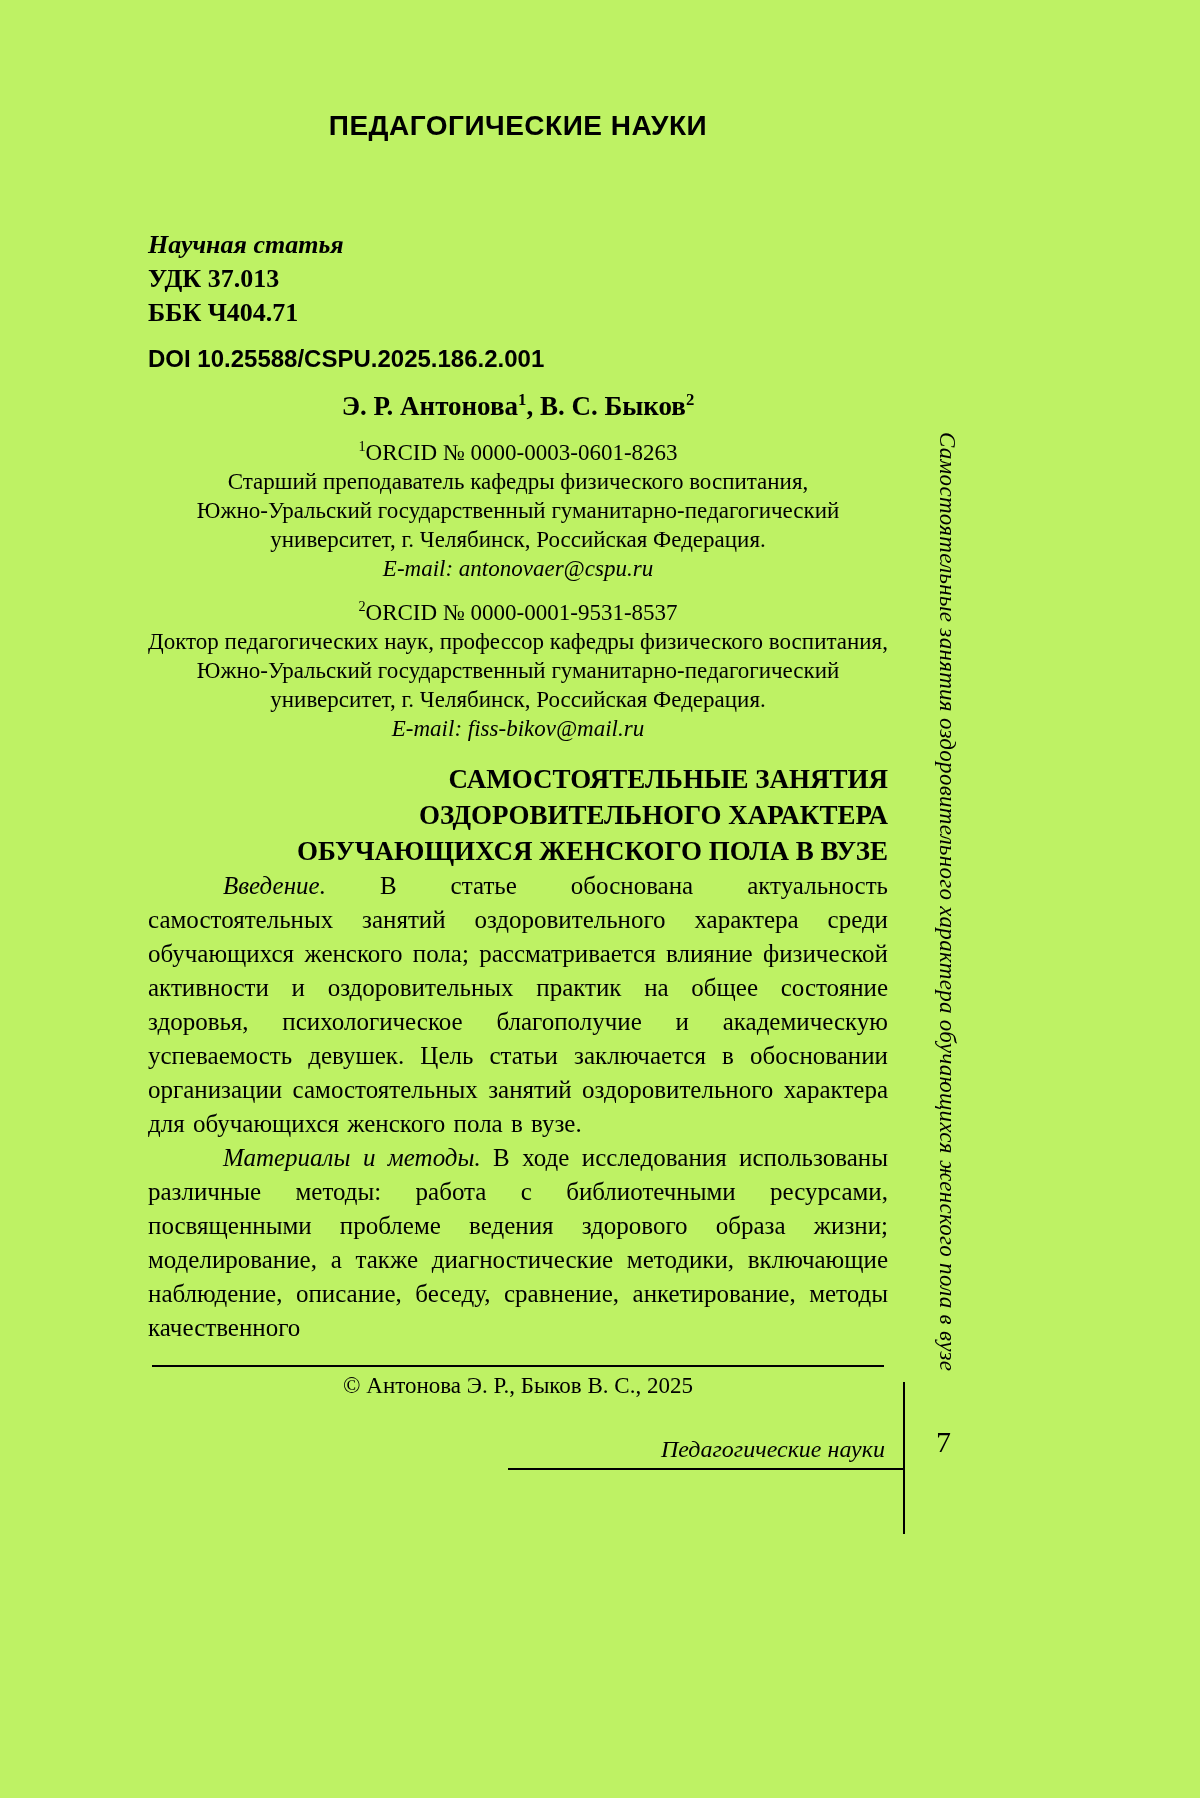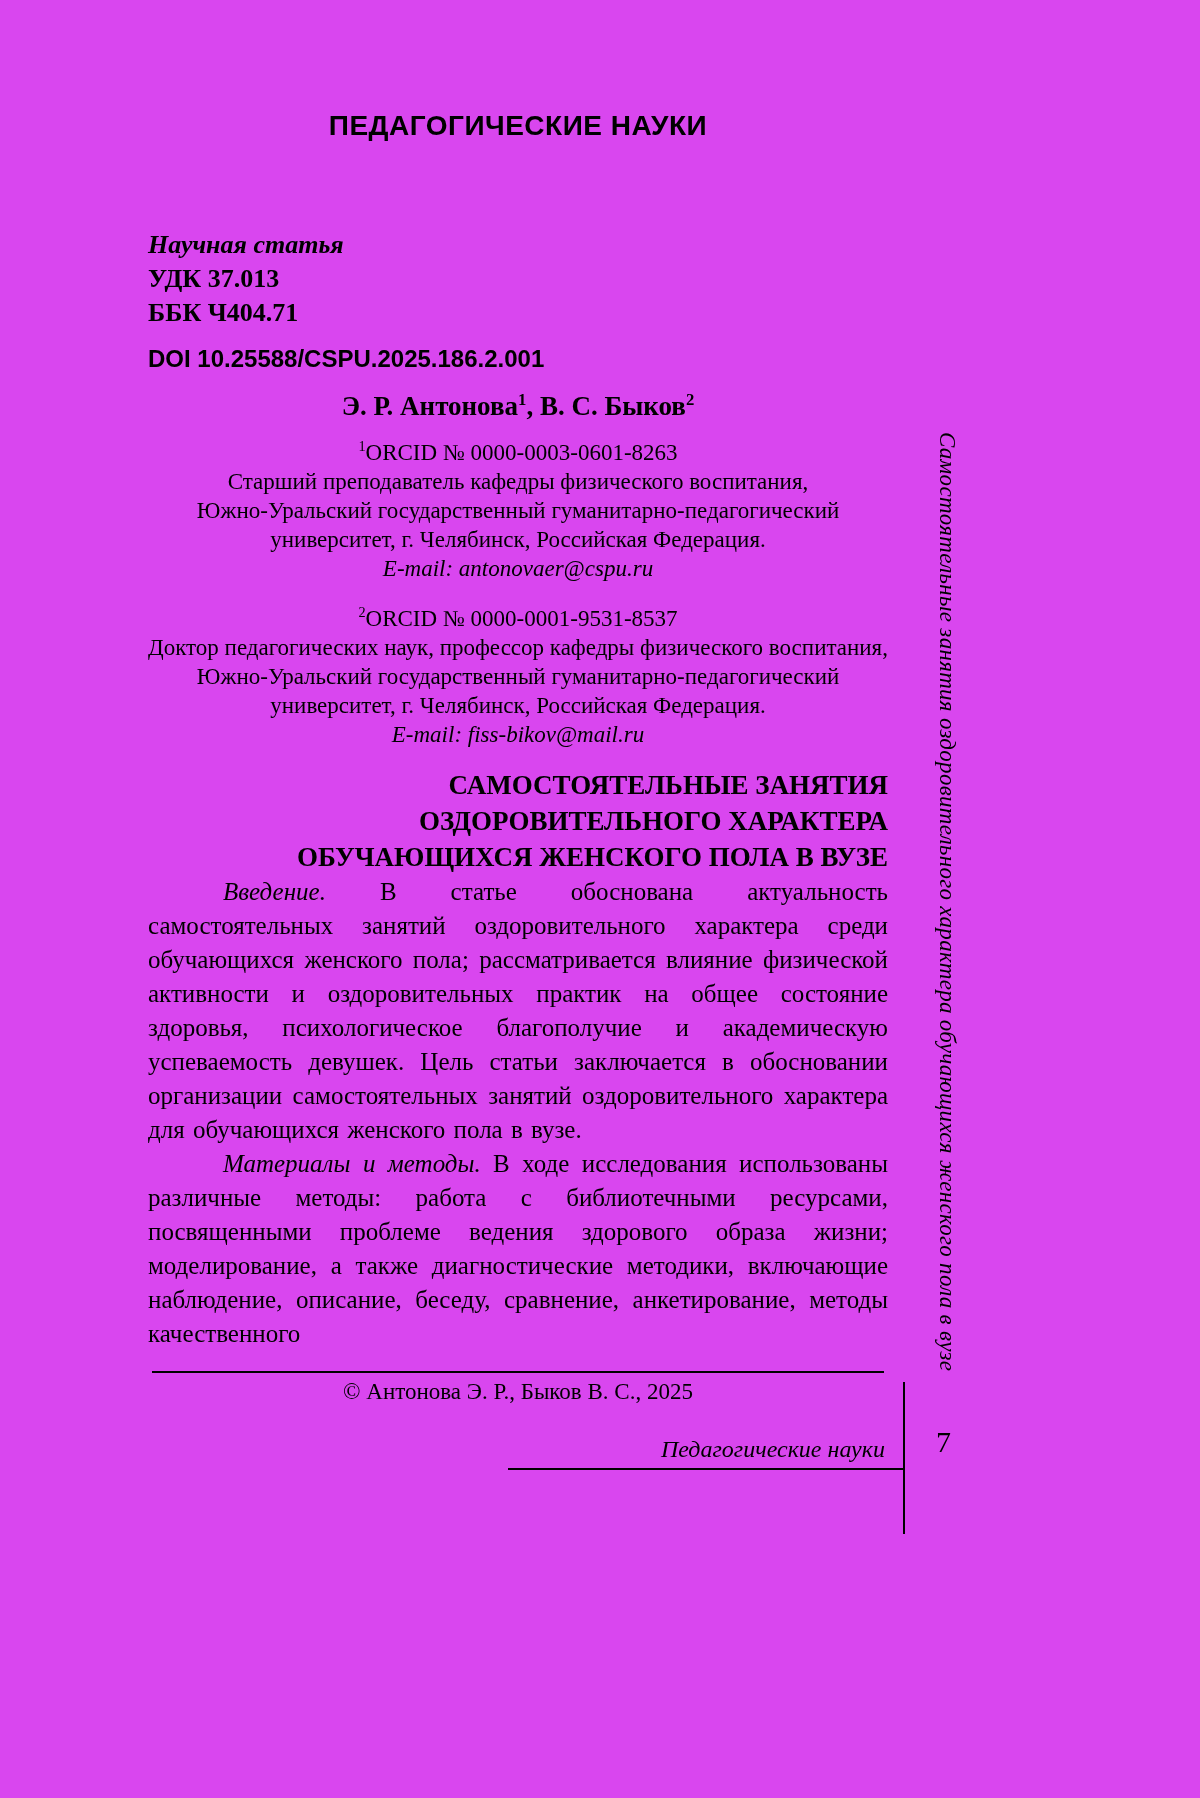--- a/index.html
+++ b/index.html
@@ -9,21 +9,21 @@
     height: 1798px;
     position: relative;
     font-family: "Liberation Serif", "DejaVu Serif", serif;
     color: #000000;
     overflow: hidden;
   }
   .page {
     position: relative;
     width: 1200px;
     height: 1798px;
-    background: #d946ef;
+    background: #bef264;
   }
   .content {
     position: relative;
     margin-left: 148px;
     width: 740px;
     padding-top: 110px;
   }
 
   .section-heading {
     font-family: "Liberation Sans", "DejaVu Sans", sans-serif;
@@ -52,21 +52,21 @@
     line-height: 34px;
   }
   sup { font-size: 0.62em; line-height: 0; }
 
   .affiliation {
     margin-top: 15px;
     text-align: center;
     font-size: 23px;
     line-height: 29px;
   }
-  .affiliation + .affiliation { margin-top: 21px; }
+  .affiliation + .affiliation { margin-top: 15px; }
   .email-line { font-style: italic; }
 
   .article-title {
     margin-top: 18px;
     text-align: right;
     font-weight: bold;
     font-size: 27px;
     line-height: 36px;
   }
 

